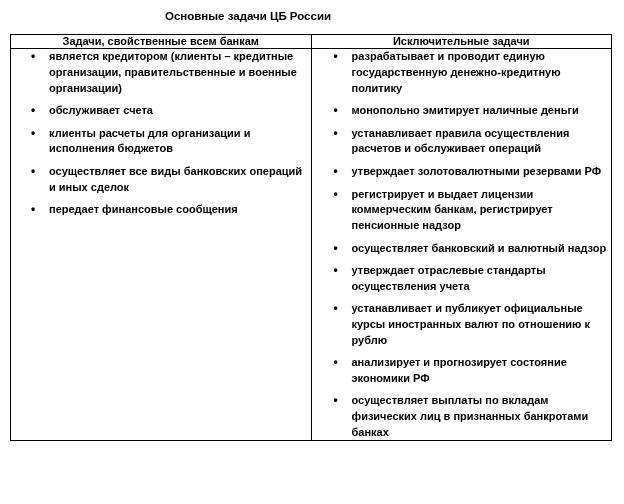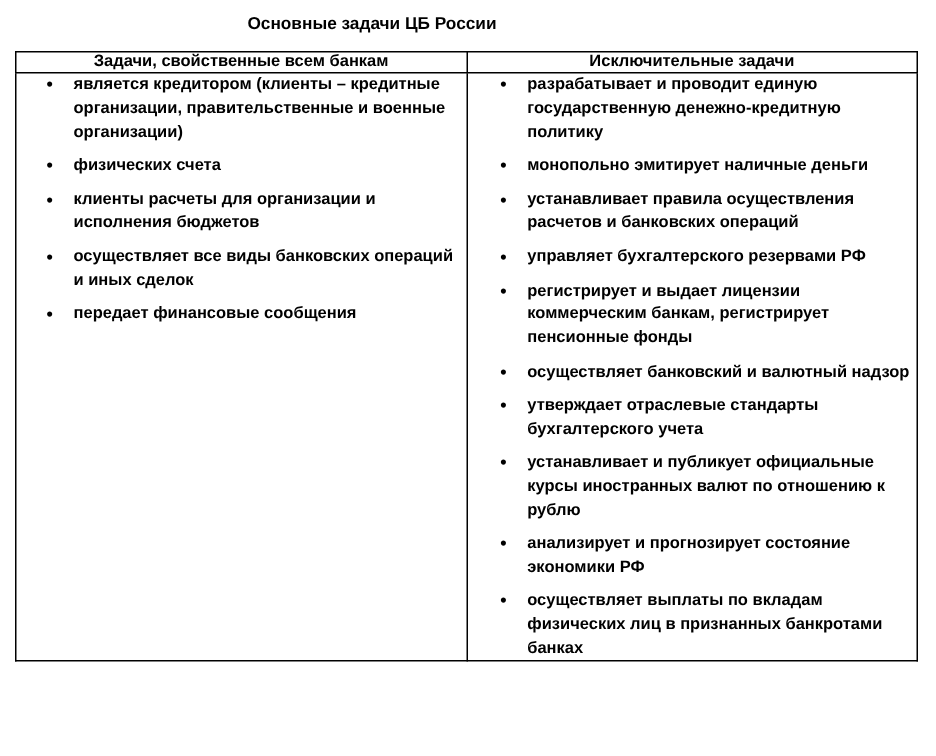--- a/index.html
+++ b/index.html
@@ -100,35 +100,35 @@
     </colgroup>
     <tbody>
       <tr>
         <td class="head-cell">Задачи, свойственные всем банкам</td>
         <td class="head-cell">Исключительные задачи</td>
       </tr>
       <tr>
         <td class="body-cell left-cell">
           <ul class="bullets">
             <li>является кредитором (клиенты – кредитные организации, правительственные и военные организации)</li>
-            <li>физических счета</li>
+            <li>обслуживает счета</li>
             <li>клиенты расчеты для организации и исполнения бюджетов</li>
             <li>осуществляет все виды банковских операций и иных сделок</li>
             <li>передает финансовые сообщения</li>
           </ul>
         </td>
         <td class="body-cell right-cell">
           <ul class="bullets">
             <li>разрабатывает и проводит единую государственную денежно-кредитную политику</li>
             <li>монопольно эмитирует наличные деньги</li>
-            <li>устанавливает правила осуществления расчетов и банковских операций</li>
-            <li>управляет бухгалтерского резервами РФ</li>
-            <li>регистрирует и выдает лицензии коммерческим банкам, регистрирует пенсионные фонды</li>
+            <li>устанавливает правила осуществления расчетов и обслуживает операций</li>
+            <li>утверждает золотовалютными резервами РФ</li>
+            <li>регистрирует и выдает лицензии коммерческим банкам, регистрирует пенсионные надзор</li>
             <li>осуществляет банковский и валютный надзор</li>
-            <li>утверждает отраслевые стандарты бухгалтерского учета</li>
+            <li>утверждает отраслевые стандарты осуществления учета</li>
             <li>устанавливает и публикует официальные курсы иностранных валют по отношению к рублю</li>
             <li>анализирует и прогнозирует состояние экономики РФ</li>
             <li>осуществляет выплаты по вкладам физических лиц в признанных банкротами банках</li>
           </ul>
         </td>
       </tr>
     </tbody>
   </table>
 
 </div>

